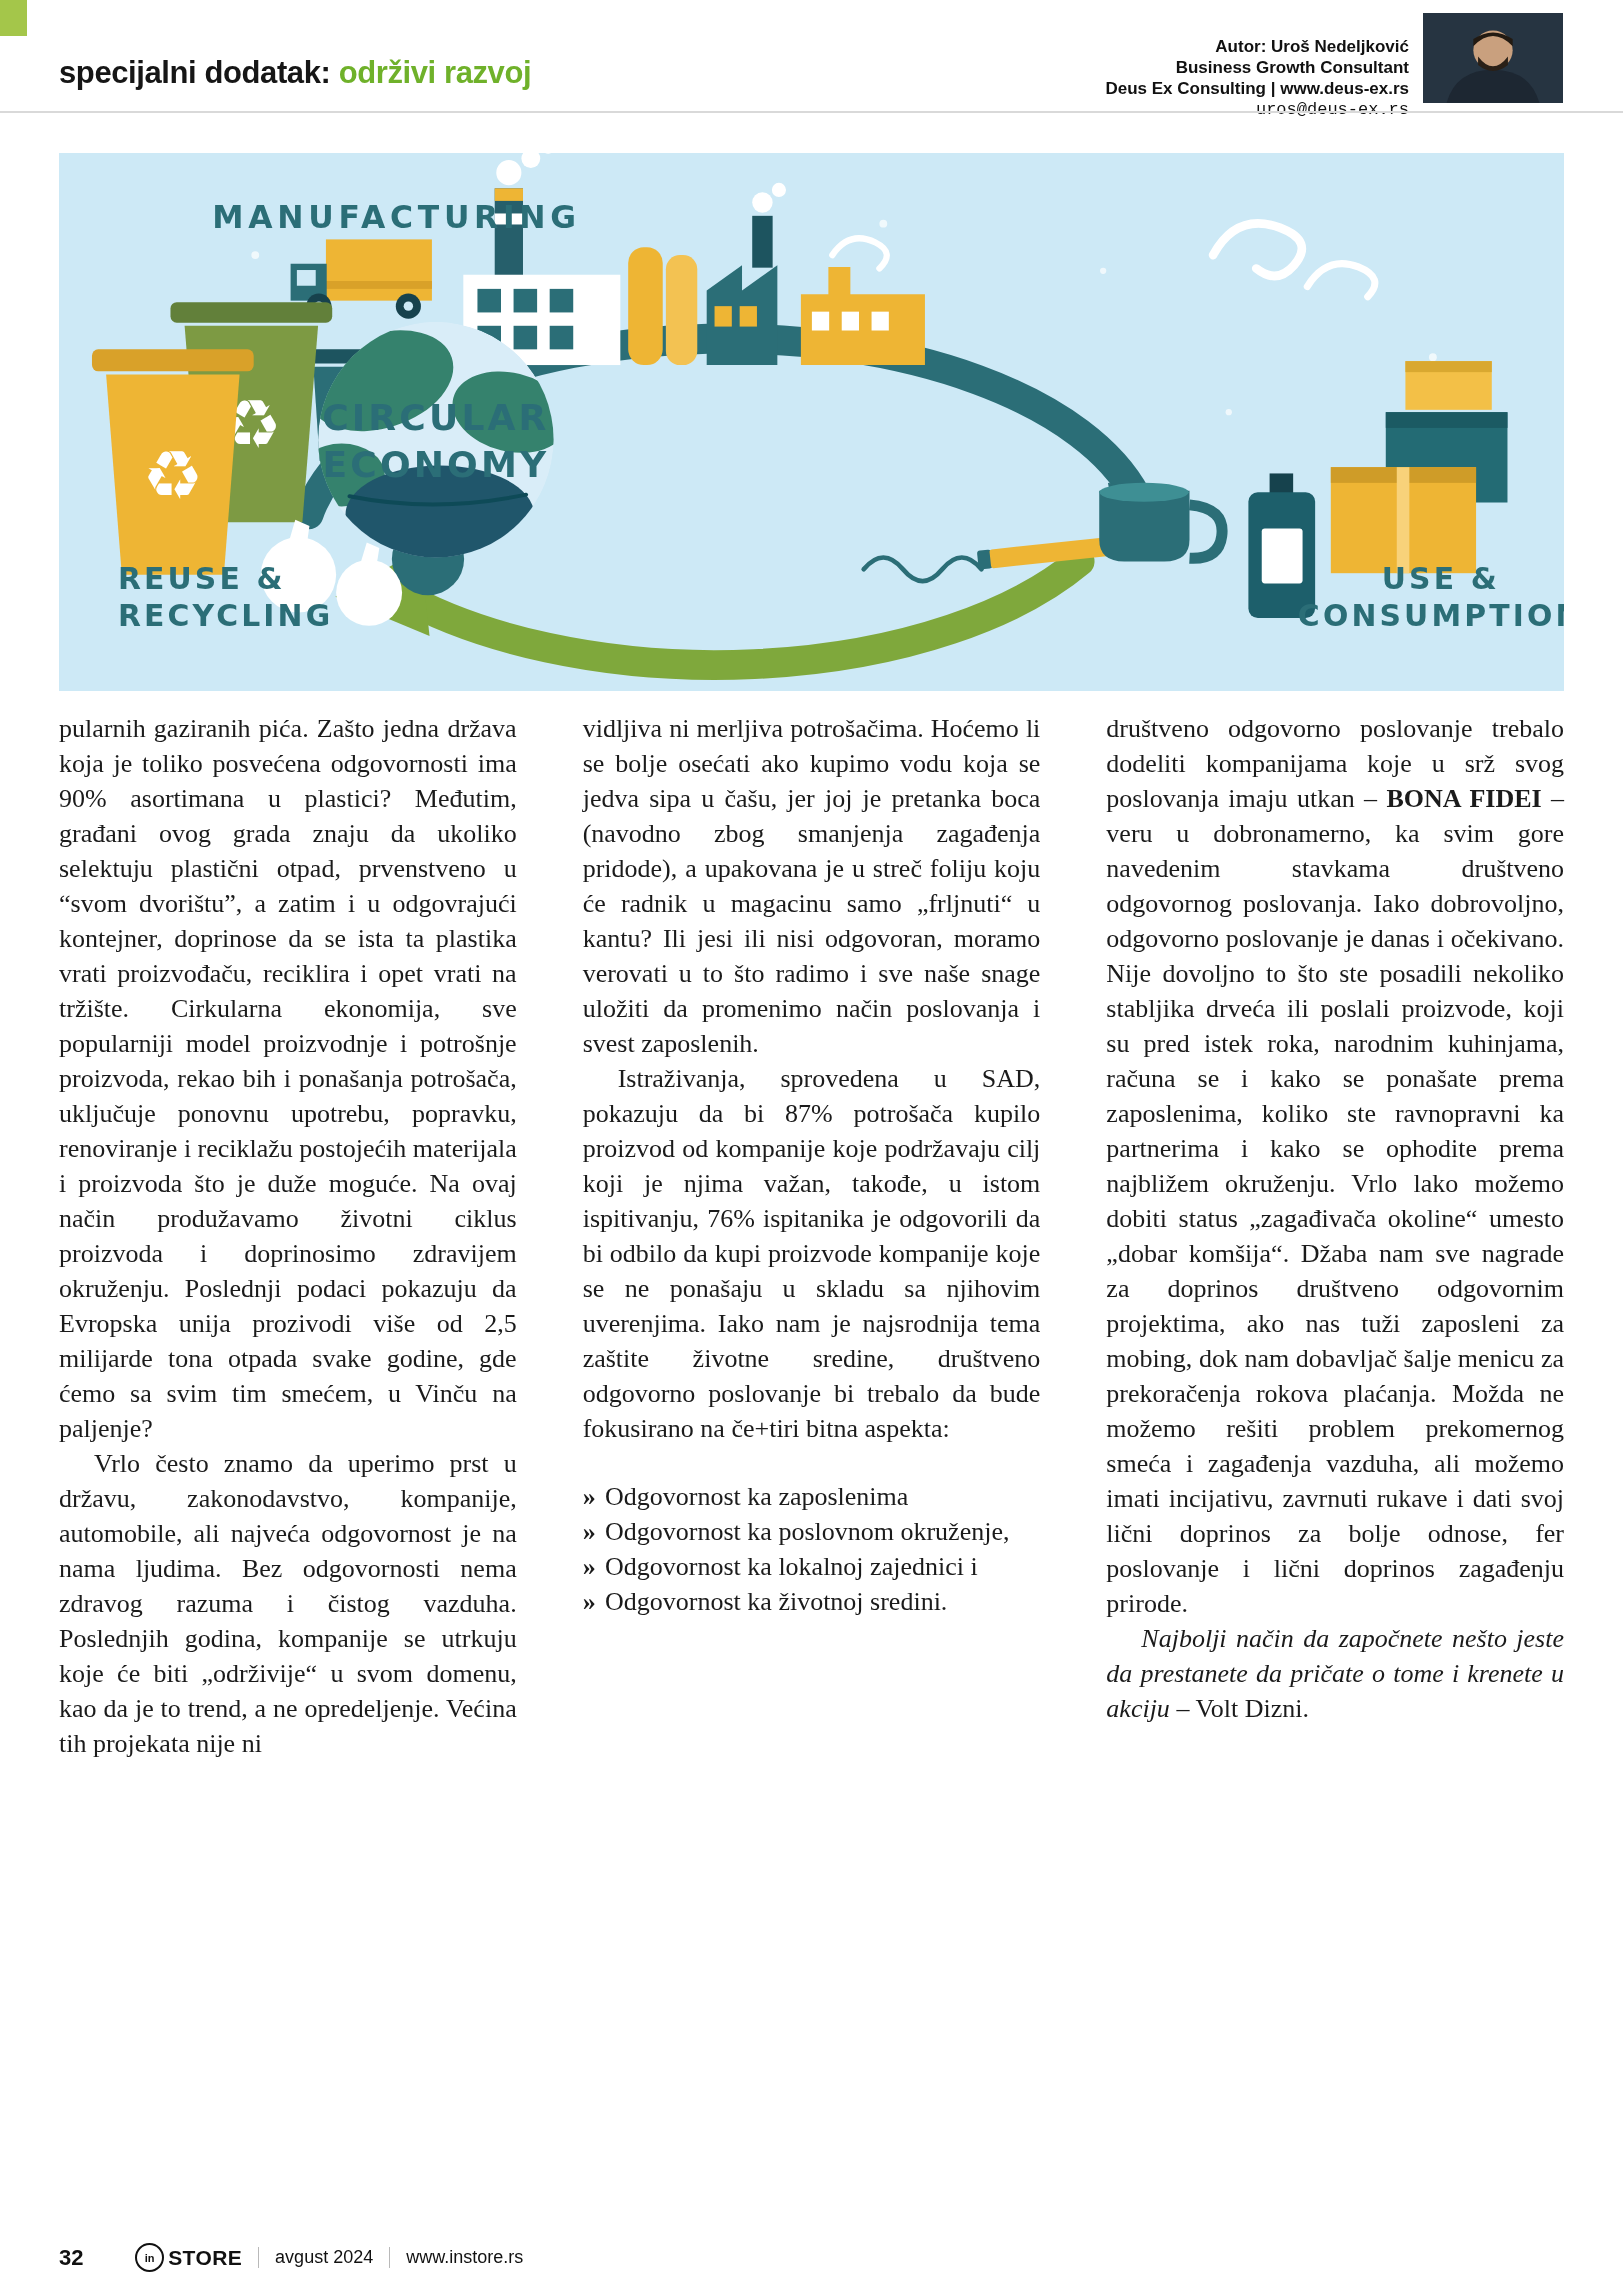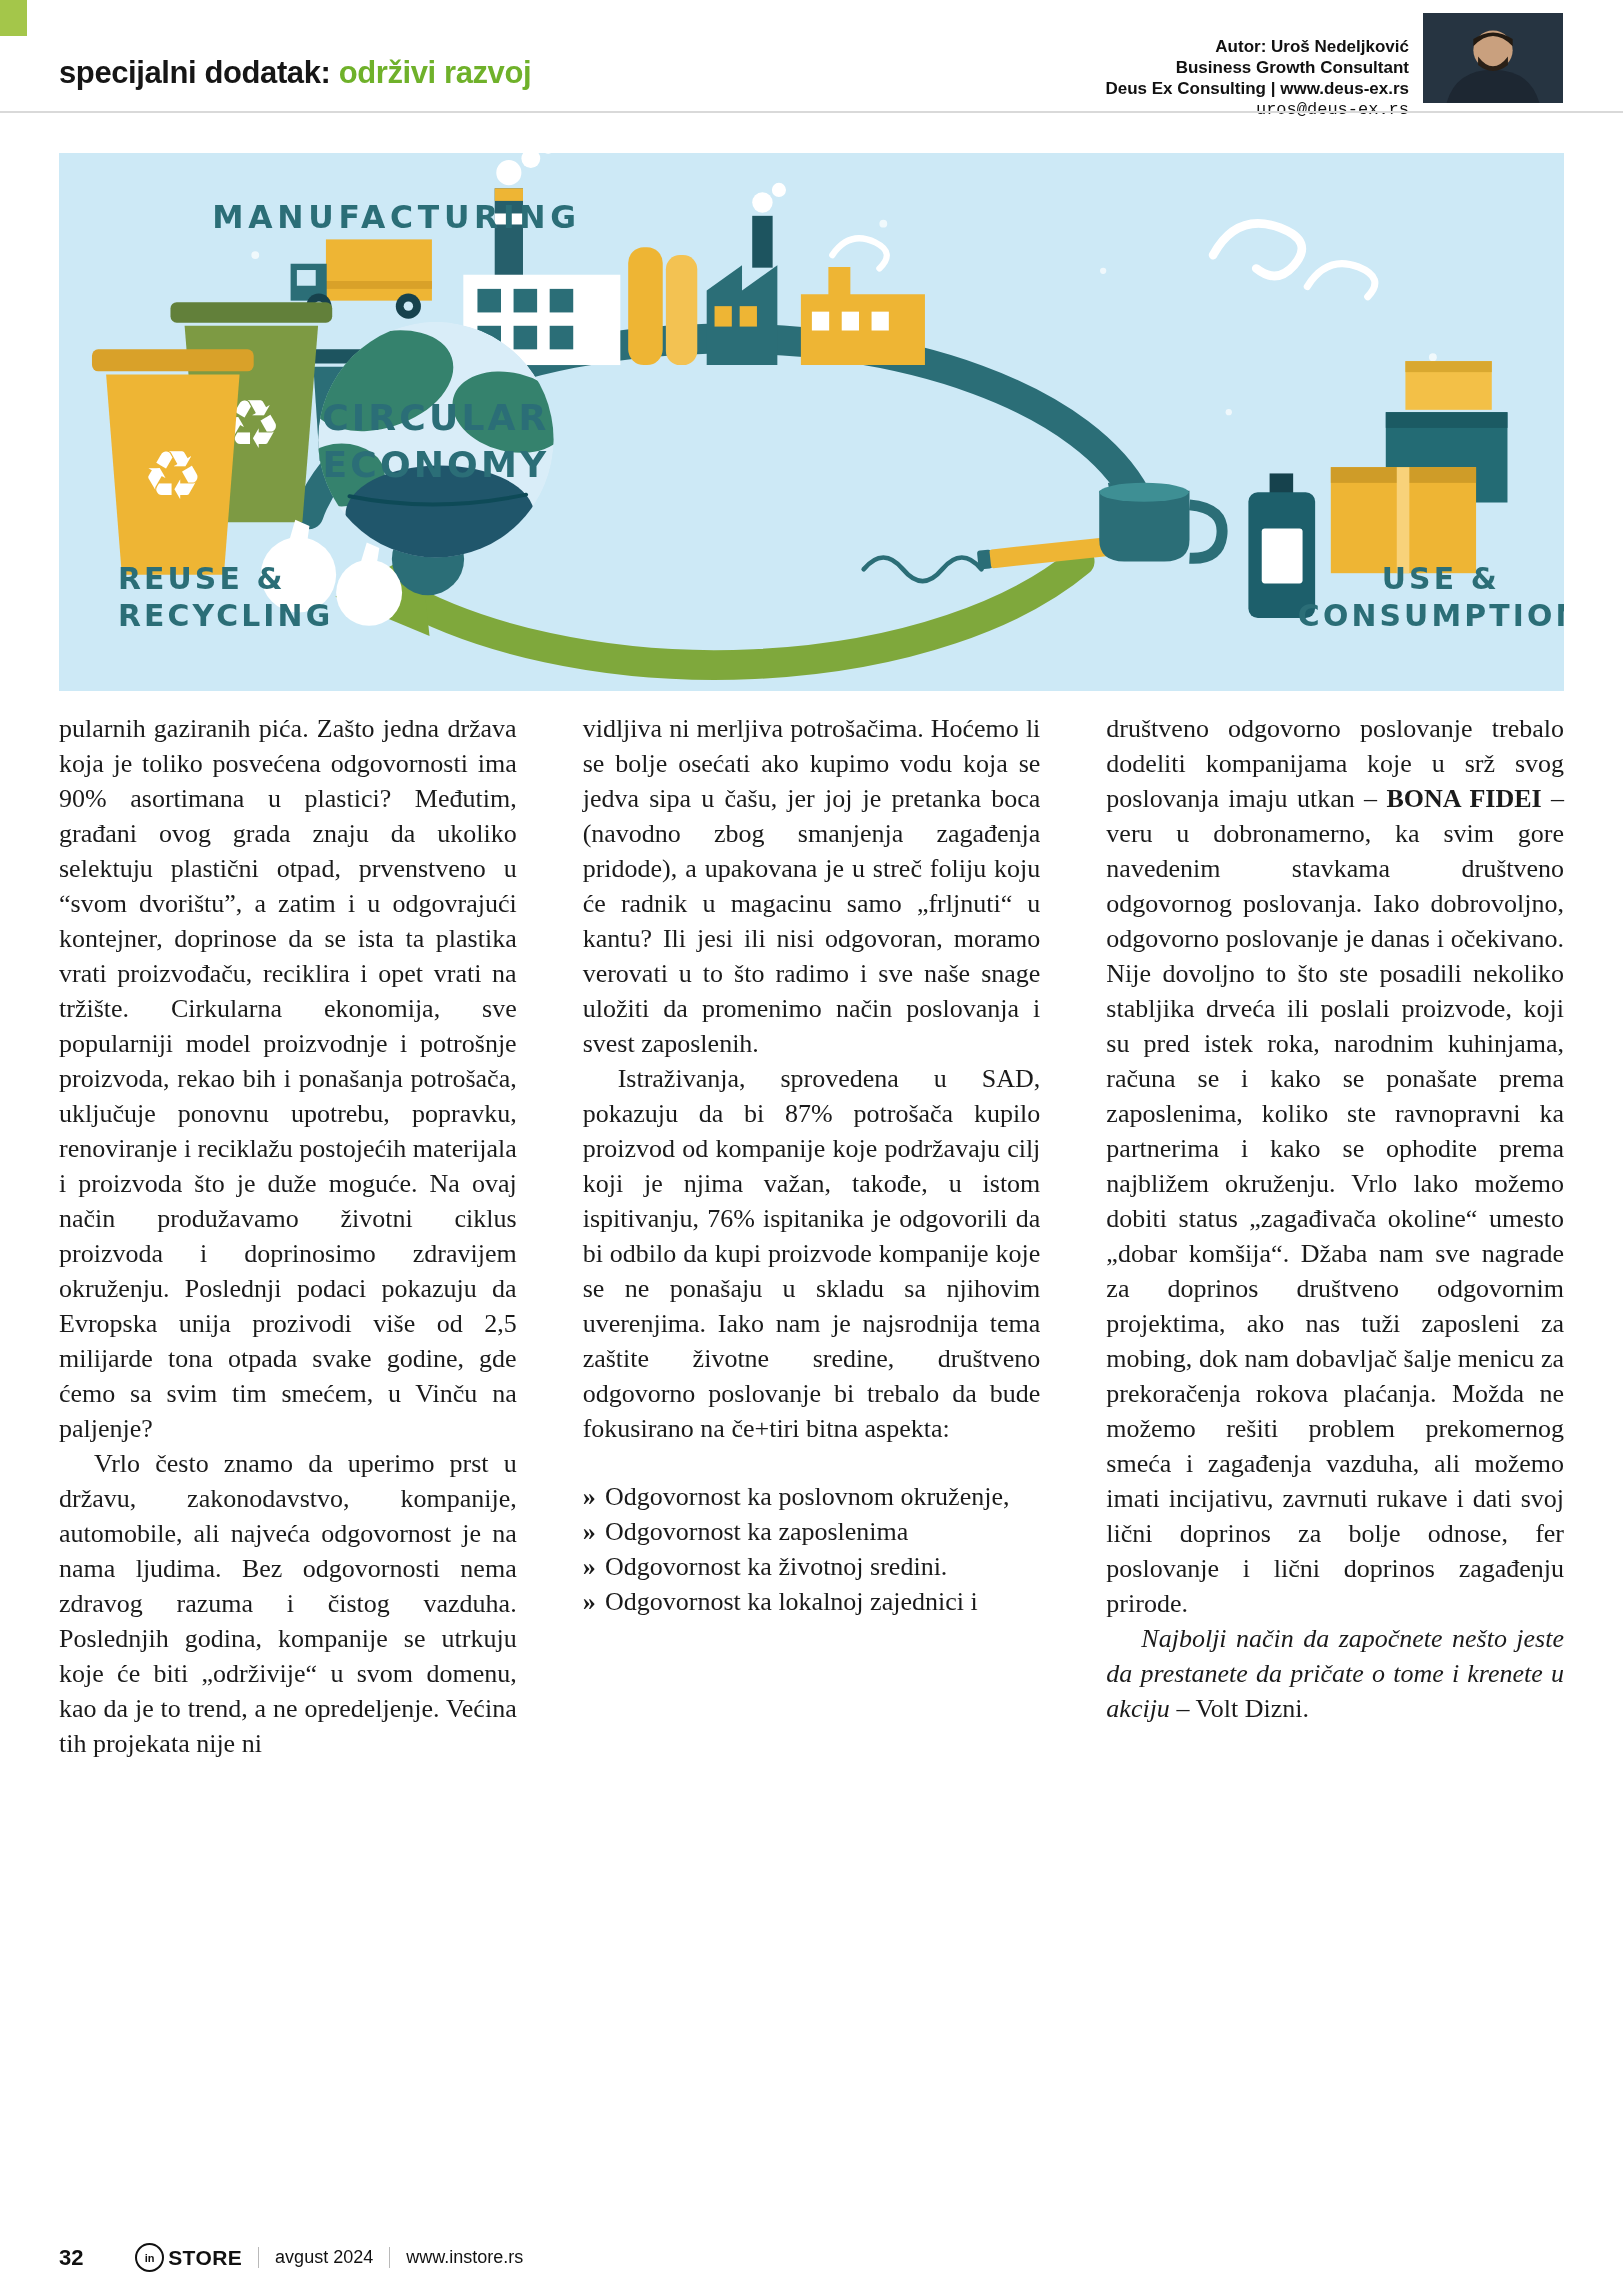--- a/index.html
+++ b/index.html
@@ -246,24 +246,24 @@
 
   <div class="article">
     <div class="col">
       <p>pularnih gaziranih pića. Zašto jedna država koja je toliko posvećena odgovornosti ima 90% asortimana u plastici? Međutim, građani ovog grada znaju da ukoliko selektuju plastični otpad, prvenstveno u “svom dvorištu”, a zatim i u odgovrajući kontejner, doprinose da se ista ta plastika vrati proizvođaču, reciklira i opet vrati na tržište. Cirkularna ekonomija, sve popularniji model proizvodnje i potrošnje proizvoda, rekao bih i ponašanja potrošača, uključuje ponovnu upotrebu, popravku, renoviranje i reciklažu postojećih materijala i proizvoda što je duže moguće. Na ovaj način produžavamo životni ciklus proizvoda i doprinosimo zdravijem okruženju. Poslednji podaci pokazuju da Evropska unija prozivodi više od 2,5 milijarde tona otpada svake godine, gde ćemo sa svim tim smećem, u Vinču na paljenje?</p>
       <p class="indent">Vrlo često znamo da uperimo prst u državu, zakonodavstvo, kompanije, automobile, ali najveća odgovornost je na nama ljudima. Bez odgovornosti nema zdravog razuma i čistog vazduha. Poslednjih godina, kompanije se utrkuju koje će biti „održivije“ u svom domenu, kao da je to trend, a ne opredeljenje. Većina tih projekata nije ni</p>
     </div>
     <div class="col">
       <p>vidljiva ni merljiva potrošačima. Hoćemo li se bolje osećati ako kupimo vodu koja se jedva sipa u čašu, jer joj je pretanka boca (navodno zbog smanjenja zagađenja pridode), a upakovana je u streč foliju koju će radnik u magacinu samo „frljnuti“ u kantu? Ili jesi ili nisi odgovoran, moramo verovati u to što radimo i sve naše snage uložiti da promenimo način poslovanja i svest zaposlenih.</p>
       <p class="indent">Istraživanja, sprovedena u SAD, pokazuju da bi 87% potrošača kupilo proizvod od kompanije koje podržavaju cilj koji je njima važan, takođe, u istom ispitivanju, 76% ispitanika je odgovorili da bi odbilo da kupi proizvode kompanije koje se ne ponašaju u skladu sa njihovim uverenjima. Iako nam je najsrodnija tema zaštite životne sredine, društveno odgovorno poslovanje bi trebalo da bude fokusirano na če+tiri bitna aspekta:</p>
       <div class="bullets">
+        <p><span class="marker">»</span><span>Odgovornost ka zaposlenima</span></p>
         <p><span class="marker">»</span><span>Odgovornost ka poslovnom okruženje,</span></p>
-        <p><span class="marker">»</span><span>Odgovornost ka zaposlenima</span></p>
+        <p><span class="marker">»</span><span>Odgovornost ka lokalnoj zajednici i</span></p>
         <p><span class="marker">»</span><span>Odgovornost ka životnoj sredini.</span></p>
-        <p><span class="marker">»</span><span>Odgovornost ka lokalnoj zajednici i</span></p>
       </div>
     </div>
     <div class="col">
       <p><span>društveno odgovorno poslovanje trebalo dodeliti kompanijama koje u srž svog poslovanja imaju utkan – </span><strong>BONA FIDEI</strong><span> – veru u dobronamerno, ka svim gore navedenim stavkama društveno odgovornog poslovanja. Iako dobrovoljno, odgovorno poslovanje je danas i očekivano. Nije dovoljno to što ste posadili nekoliko stabljika drveća ili poslali proizvode, koji su pred istek roka, narodnim kuhinjama, računa se i kako se ponašate prema zaposlenima, koliko ste ravnopravni ka partnerima i kako se ophodite prema najbližem okruženju. Vrlo lako možemo dobiti status „zagađivača okoline“ umesto „dobar komšija“. Džaba nam sve nagrade za doprinos društveno odgovornim projektima, ako nas tuži zaposleni za mobing, dok nam dobavljač šalje menicu za prekoračenja rokova plaćanja. Možda ne možemo rešiti problem prekomernog smeća i zagađenja vazduha, ali možemo imati incijativu, zavrnuti rukave i dati svoj lični doprinos za bolje odnose, fer poslovanje i lični doprinos zagađenju prirode.</span></p>
       <p class="indent quote"><span class="qi">Najbolji način da započnete nešto jeste da prestanete da pričate o tome i krenete u akciju</span><span class="qa"> – Volt Dizni.</span></p>
     </div>
   </div>
 
   <div class="footer">
     <span class="pagenum">32</span>

